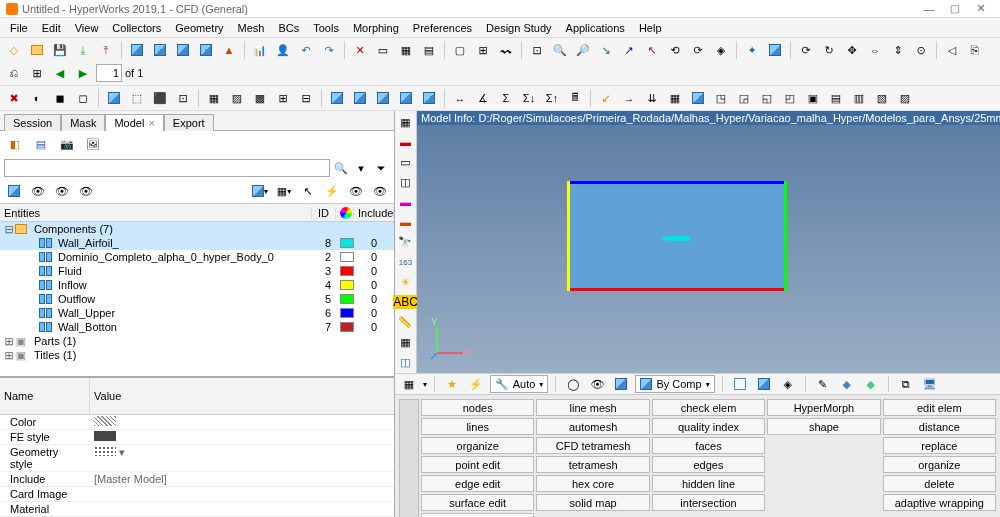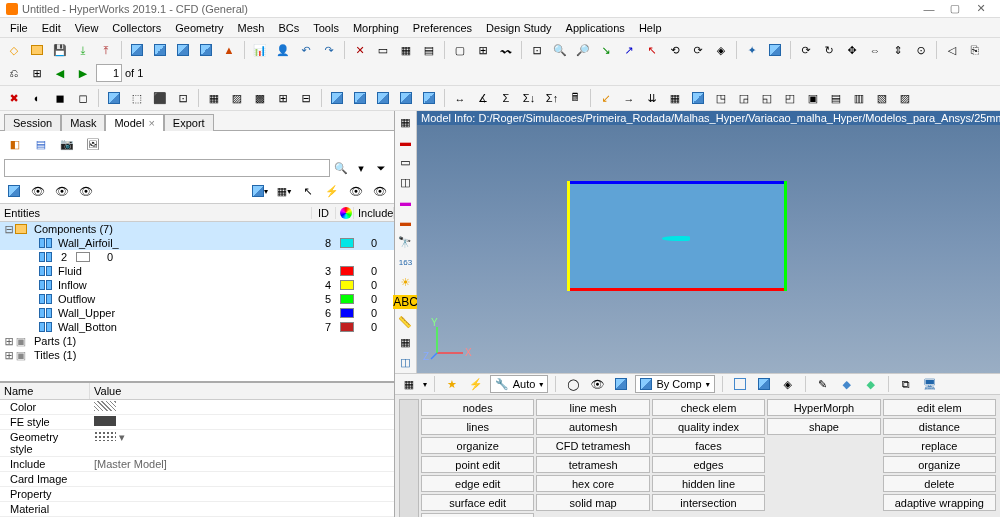--- a/index.html
+++ b/index.html
@@ -39,21 +39,21 @@
 .treerow.sel { background: #cce8ff; }
 .treerow .ind { display: inline-block; }
 .treerow .tw { width: 10px; text-align: center; color: #666; cursor: pointer; }
 .treerow .ic { width: 14px; height: 12px; display: inline-flex; align-items: center; justify-content: center; }
 .treerow .lbl { flex: 1; padding-left: 6px; }
 .treerow .id { width: 24px; text-align: center; }
 .treerow .clr { width: 14px; height: 10px; border: 1px solid #888; }
 .treerow .inc { width: 40px; text-align: center; }
 .propgrid { border-top: 2px solid #aaa; background: #fff; }
 .propgrid .ph { display: flex; background: #f3f3f3; border-bottom: 1px solid #ccc; }
-.propgrid .ph div { padding: 2px 4px; }
+.propgrid .ph div { padding: 12px 4px; }
 .propgrid .ph .pn { width: 90px; border-right: 1px solid #ddd; }
 .propgrid .prow { display: flex; border-bottom: 1px solid #eee; }
 .propgrid .prow .pn { width: 90px; padding: 1px 10px; }
 .propgrid .prow .pv { flex: 1; padding: 1px 4px; color: #666; }
 .swatch { width: 22px; height: 10px; display: inline-block; }
 .hatch { background: repeating-linear-gradient(45deg,#888 0,#888 1px,transparent 1px,transparent 3px); }
 .rightpane { flex: 1; display: flex; flex-direction: column; background: #f0f0f0; }
 .viewwrap { flex: 1; display: flex; }
 .vtoolbar { width: 22px; background: #f5f5f5; border-right: 1px solid #ccc; display: flex; flex-direction: column; gap: 2px; padding: 2px 0; align-items: center; }
 .vtoolbar .vb { width: 18px; height: 18px; display: flex; align-items: center; justify-content: center; cursor: pointer; border-radius: 2px; }
@@ -480,20 +480,21 @@
         </div>
         <div class="treerow">
           <span class="ind" style="width:24px"></span>
           <span class="tw"></span>
           <span class="ic">
             <span style="display:flex;gap:1px">
               <span style="width:6px;height:10px;background:#6bf;border:1px solid #26a"></span>
               <span style="width:6px;height:10px;background:#6bf;border:1px solid #26a"></span>
             </span>
           </span>
+          <span class="lbl">Dominio_Completo_alpha_0_hyper_Body_0</span>
           <span class="id">2</span>
           <span class="clr" style="background:#ffffff"></span>
           <span class="inc">0</span>
         </div>
         <div class="treerow">
           <span class="ind" style="width:24px"></span>
           <span class="tw"></span>
           <span class="ic">
             <span style="display:flex;gap:1px">
               <span style="width:6px;height:10px;background:#6bf;border:1px solid #26a"></span>
@@ -602,24 +603,20 @@
           <div class="pn">Geometry style</div>
           <div class="pv"><span class="swatch" style="background:radial-gradient(#666 1px,transparent 1px);background-size:4px 4px"></span> ▾</div>
         </div>
         <div class="prow">
           <div class="pn">Include</div>
           <div class="pv">[Master Model]</div>
         </div>
         <div class="prow">
           <div class="pn">Card Image</div>
           <div class="pv"><none></none></div>
-        </div>
-        <div class="prow">
-          <div class="pn">Property</div>
-          <div class="pv"><unspecified></unspecified></div>
         </div>
         <div class="prow">
           <div class="pn">Material</div>
           <div class="pv"><unspecified></unspecified></div>
         </div>
       </div>
   </div>
 
   <div class="rightpane">
     <div class="viewwrap">

